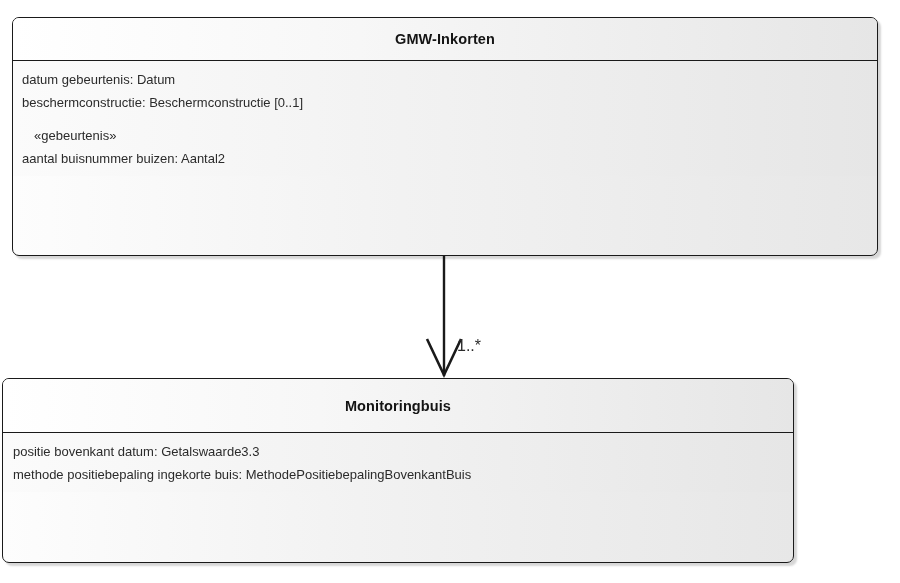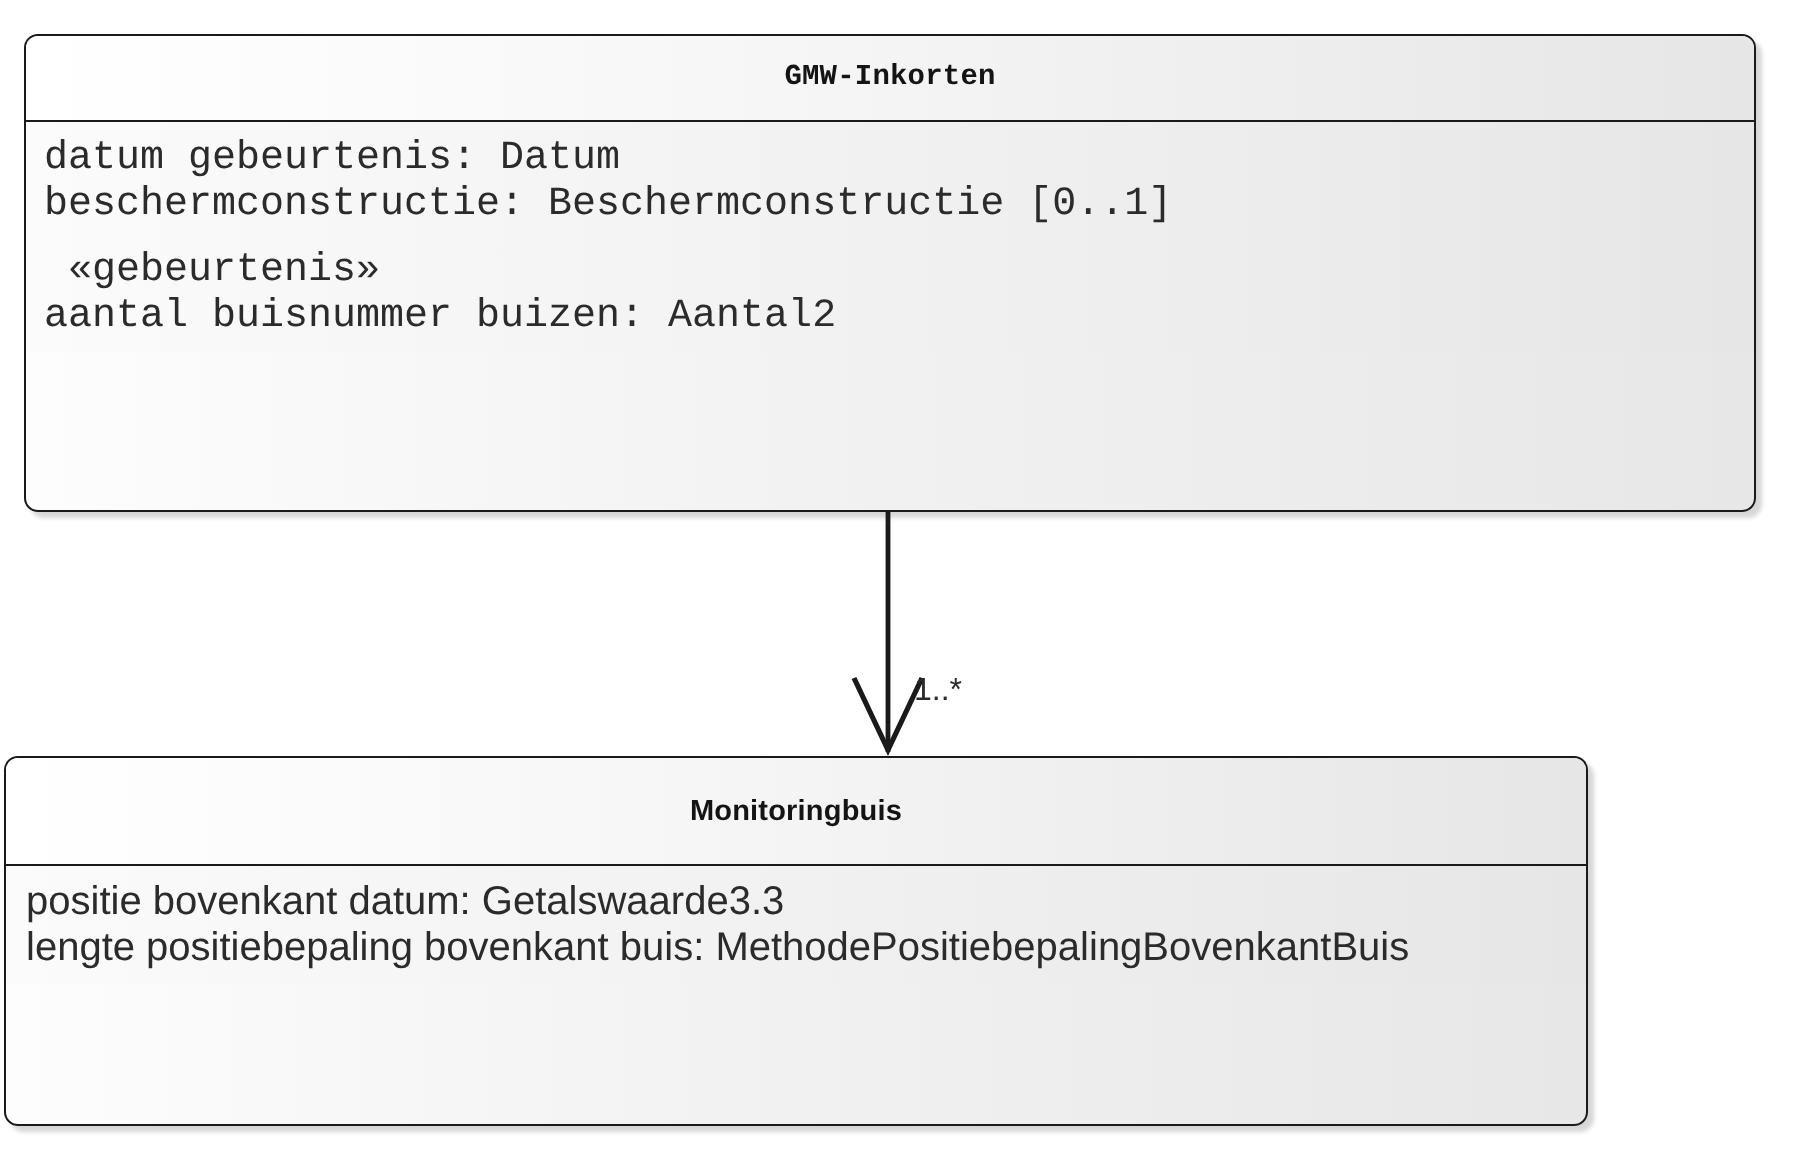--- a/index.html
+++ b/index.html
@@ -51,39 +51,38 @@
   }
 
   .uml-body {
     position: relative;
     box-sizing: border-box;
     padding: 7px 0 6px 0;
     background: linear-gradient(to right, #fbfbfb 0%, #f1f1f1 50%, #e6e6e6 100%);
   }
 
   .uml-attr {
-    font-size: 20px;
+    font-size: 13px;
     color: #2b2b2b;
     line-height: 23px;
     white-space: nowrap;
     padding-left: 9px;
   }
 
   .uml-attr.stereotype {
     padding-left: 21px;
     margin-top: 10px;
   }
 
   
   #class-gmw-inkorten {
     left: 12px;
     top: 17px;
     width: 866px;
     height: 239px;
-    font-family: Liberation Mono, monospace;
   }
   #class-gmw-inkorten .uml-header { height: 43px; }
 
   #class-monitoringbuis {
     left: 2px;
     top: 378px;
     width: 792px;
     height: 185px;
   }
   #class-monitoringbuis .uml-header { height: 54px; }
@@ -130,17 +129,17 @@
     <path d="M 427 339 L 444 375 L 461 339" fill="none" stroke="#1a1a1a" stroke-width="2.6" stroke-linecap="butt" stroke-linejoin="miter"></path>
   </svg>
   <span class="assoc-label">1..*</span>
 
   <div class="uml-class" id="class-monitoringbuis">
     <div class="uml-header">
       <span class="uml-title">Monitoringbuis</span>
     </div>
     <div class="uml-body">
       <div class="uml-attr">positie bovenkant datum: Getalswaarde3.3</div>
-      <div class="uml-attr">lengte positiebepaling bovenkant buis: MethodePositiebepalingBovenkantBuis</div>
+      <div class="uml-attr">methode positiebepaling ingekorte buis: MethodePositiebepalingBovenkantBuis</div>
     </div>
   </div>
 
 </div>
 
 </body></html>

